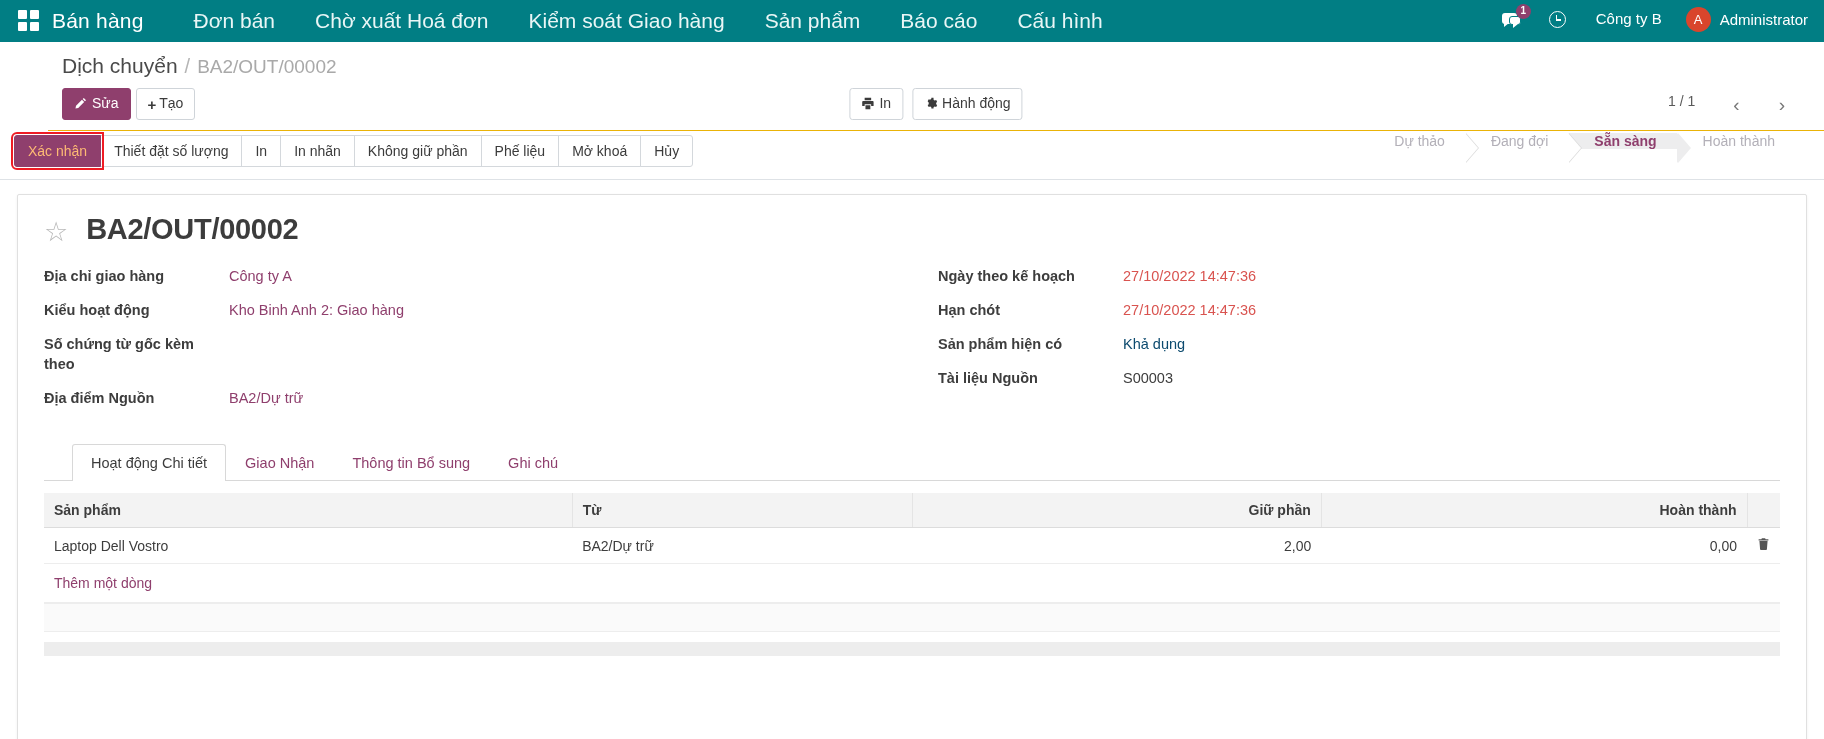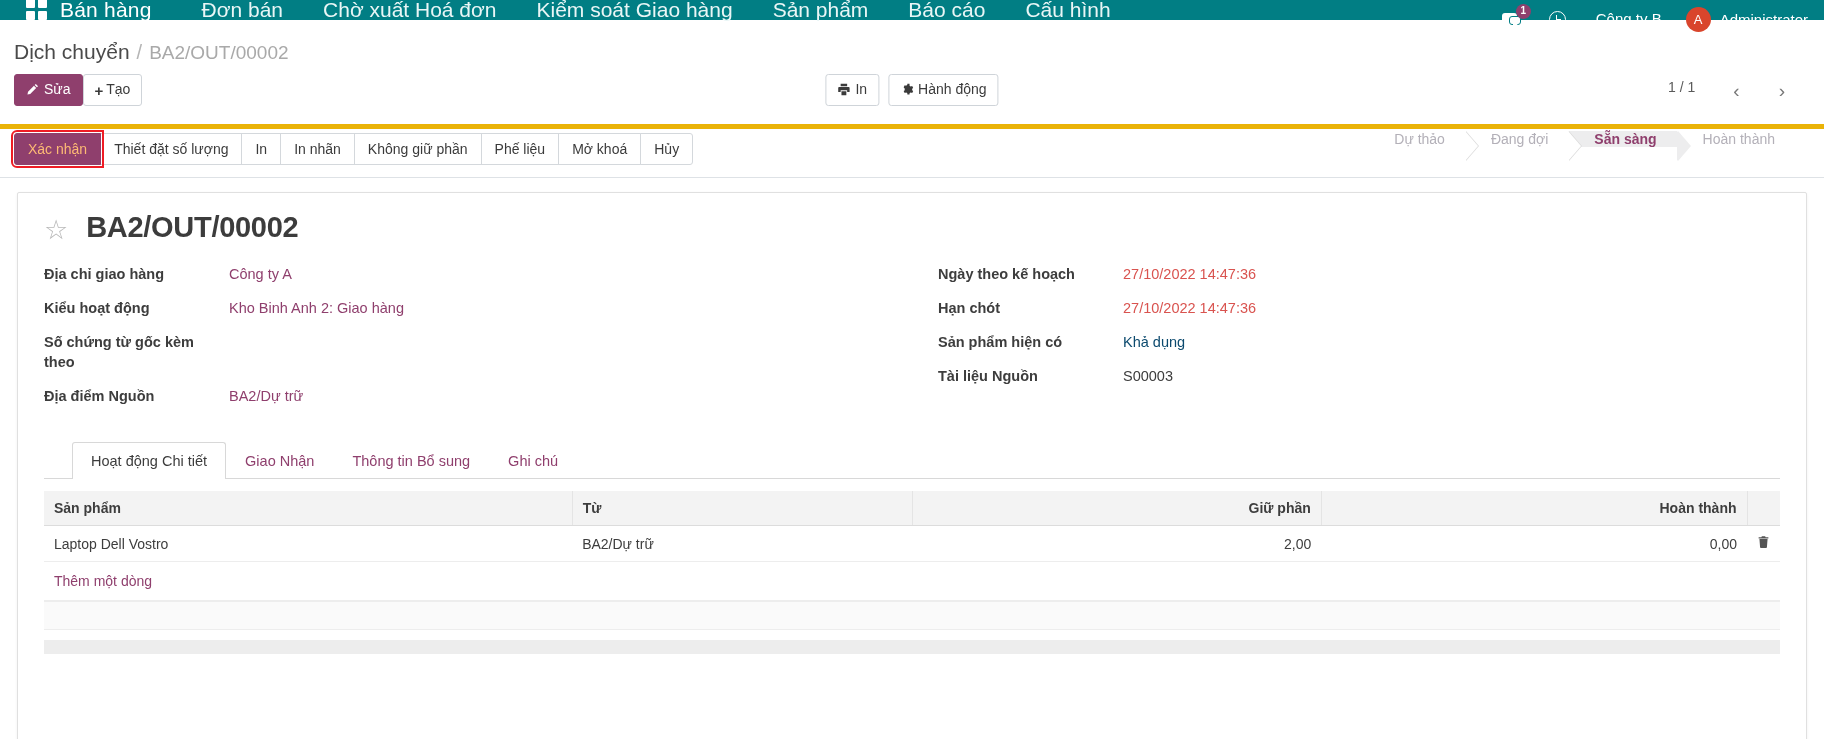--- a/index.html
+++ b/index.html
@@ -7,27 +7,27 @@
     margin: 0; padding: 0;
     width: 1824px; height: 739px;
     overflow: hidden;
     background: #ffffff;
     font-family: "Liberation Sans", sans-serif;
     -webkit-font-smoothing: antialiased;
   }
 
   
   .navbar {
-    height: 20px;
+    height: 42px;
     background: #017e84;
     display: flex;
     align-items: center;
     color: #ffffff;
     font-size: 15px;
-    padding-left: 20px;
+    padding-left: 12px;
     position: relative;
   }
   .apps-icon {
     width: 22px; height: 22px;
     display: grid;
     grid-template-columns: 9px 9px;
     grid-template-rows: 9px 9px;
     gap: 3px;
     margin: 0 12px 0 6px;
     cursor: pointer;
@@ -158,22 +158,23 @@
     display: flex;
     align-items: center;
     justify-content: center;
     font-weight: 500;
   }
   .user-name { font-size: 15px; color: #ffffff; white-space: nowrap; }
 
   
   .control-panel {
     background: #ffffff;
-    border-bottom: 5px solid #eab308;
-    padding: 8px 14px;
+    border-bottom: 1px solid #eab308;
+    padding: 0 14px;
+    margin-left: 48px;
   }
   .cp-row1 {
     display: flex;
     align-items: center;
     padding-top: 12px;
     padding-bottom: 2px;
   }
   .breadcrumb {
     font-size: 21px;
     color: #4c4c4c;
@@ -201,21 +202,21 @@
     line-height: 18px;
     cursor: pointer;
     white-space: nowrap;
     font-family: "Liberation Sans", sans-serif;
   }
   .btn-primary {
     background: #8f3f6d;
     border-color: #8f3f6d;
     color: #ffffff;
   }
-  .btn-group-left { display: flex; }
+  .btn-group-left { display: flex; gap: 5px; }
   .center-btns {
     position: absolute;
     left: 50%;
     transform: translateX(-50%);
     display: flex;
     gap: 9px;
   }
   .pager {
     position: absolute;
     right: 16px;

